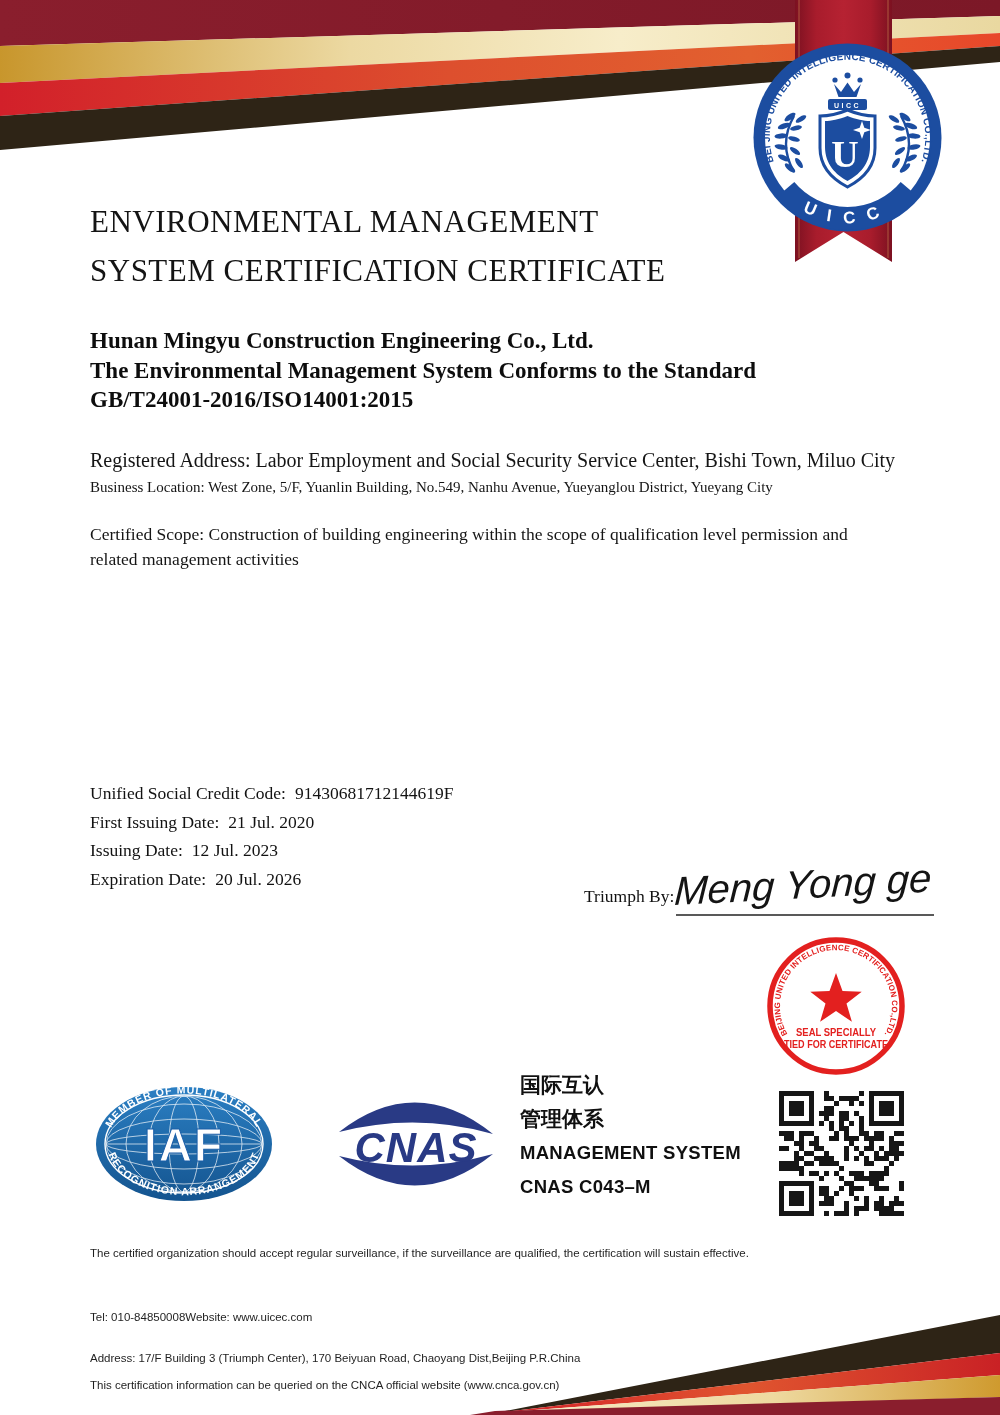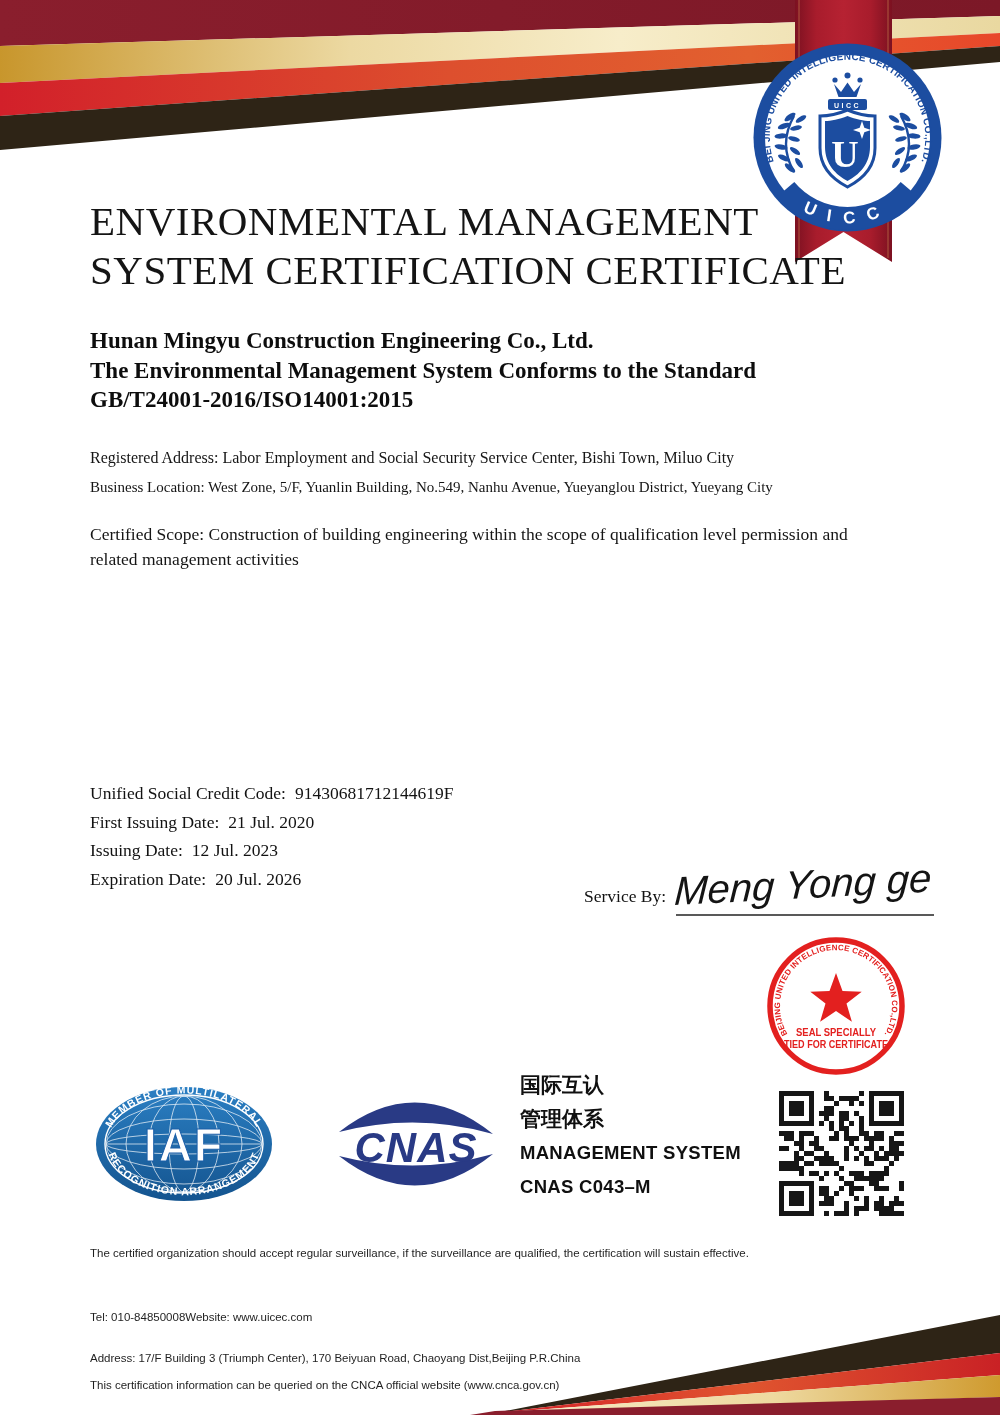--- a/index.html
+++ b/index.html
@@ -1,22 +1,22 @@
 <!DOCTYPE html>
 <html><head>
 <meta charset="utf-8">
 <style>
   html,body{margin:0;padding:0;background:#888;}
   #page{position:relative;width:1000px;height:1415px;background:#fff;overflow:hidden;
         font-family:"Liberation Serif", serif;color:#111;margin:0 auto;}
   .abs{position:absolute;}
   
-  .title{left:90px;top:197px;font-size:41px;line-height:49px;color:#141414;letter-spacing:0.5px;}
+  .title{left:90px;top:197px;font-size:31px;line-height:49px;color:#141414;letter-spacing:0.5px;}
   .company{left:90px;top:326px;font-size:23px;font-weight:bold;line-height:29.5px;color:#0d0d0d;}
-  .addr1{left:90px;top:449px;font-size:16px;color:#151515;text-align:center;}
+  .addr1{left:90px;top:449px;font-size:20px;color:#151515;text-align:center;}
   .addr2{left:90px;top:479px;font-size:15px;color:#151515;}
   .scope{left:90px;top:522px;width:800px;font-size:17.5px;line-height:24.5px;color:#151515;}
   .details{left:90px;top:779px;font-size:17.5px;line-height:28.6px;color:#121212;}
   .details .dval{margin-left:9px;text-align:right;}
   .issuedby{left:584px;top:886px;font-size:17.5px;color:#121212;}
   .accred{left:520px;top:1068px;line-height:34px;}
   .accred .cn{font-size:21px;font-weight:bold;font-family:"Liberation Sans",sans-serif;color:#101010;}
   .accred .en{font-size:18.5px;font-weight:bold;font-family:"Liberation Sans",sans-serif;color:#101010;letter-spacing:0.3px;}
   .footer{font-family:"Liberation Sans",sans-serif;font-size:11.5px;color:#1f1f1f;left:90px;}
   .f1{top:1247px;} .f2{top:1352px;} .f3{top:1311px;display:flex;} .f4{top:1379px;}
@@ -131,21 +131,21 @@
   <div class="abs addr2">Business Location: West Zone, 5/F, Yuanlin Building, No.549, Nanhu Avenue, Yueyanglou District, Yueyang City</div>
   <div class="abs scope">Certified Scope: Construction of building engineering within the scope of qualification level permission and related management activities</div>
 
   <div class="abs details">
     <div><span>Unified Social Credit Code:</span><span class="dval">91430681712144619F</span></div>
     <div><span>First Issuing Date:</span><span class="dval">21 Jul. 2020</span></div>
     <div><span>Issuing Date:</span><span class="dval">12 Jul. 2023</span></div>
     <div><span>Expiration Date:</span><span class="dval">20 Jul. 2026</span></div>
   </div>
 
-  <div class="abs issuedby">Service By:</div>
+  <div class="abs issuedby">Triumph By:</div>
 
   <svg class="abs" style="left:658px;top:838px;" width="290" height="90">
     <text x="150" y="60" font-size="40" font-style="italic" text-anchor="middle" fill="#141414" font-family="DejaVu Serif, serif" transform="rotate(-3 150 50) skewX(-6)">Meng Yong ge</text>
     <line x1="18" y1="77" x2="276" y2="77" stroke="#222" stroke-width="1.5"></line>
   </svg>
 
   <svg class="abs" style="left:763px;top:933px;" width="146" height="146" viewBox="0 0 146 146" xmlns:xlink="http://www.w3.org/1999/xlink">
     <defs>
       <path id="sealArc" d="M 27 105 A 56 56 0 1 1 119 105" fill="none"></path>
     </defs>

